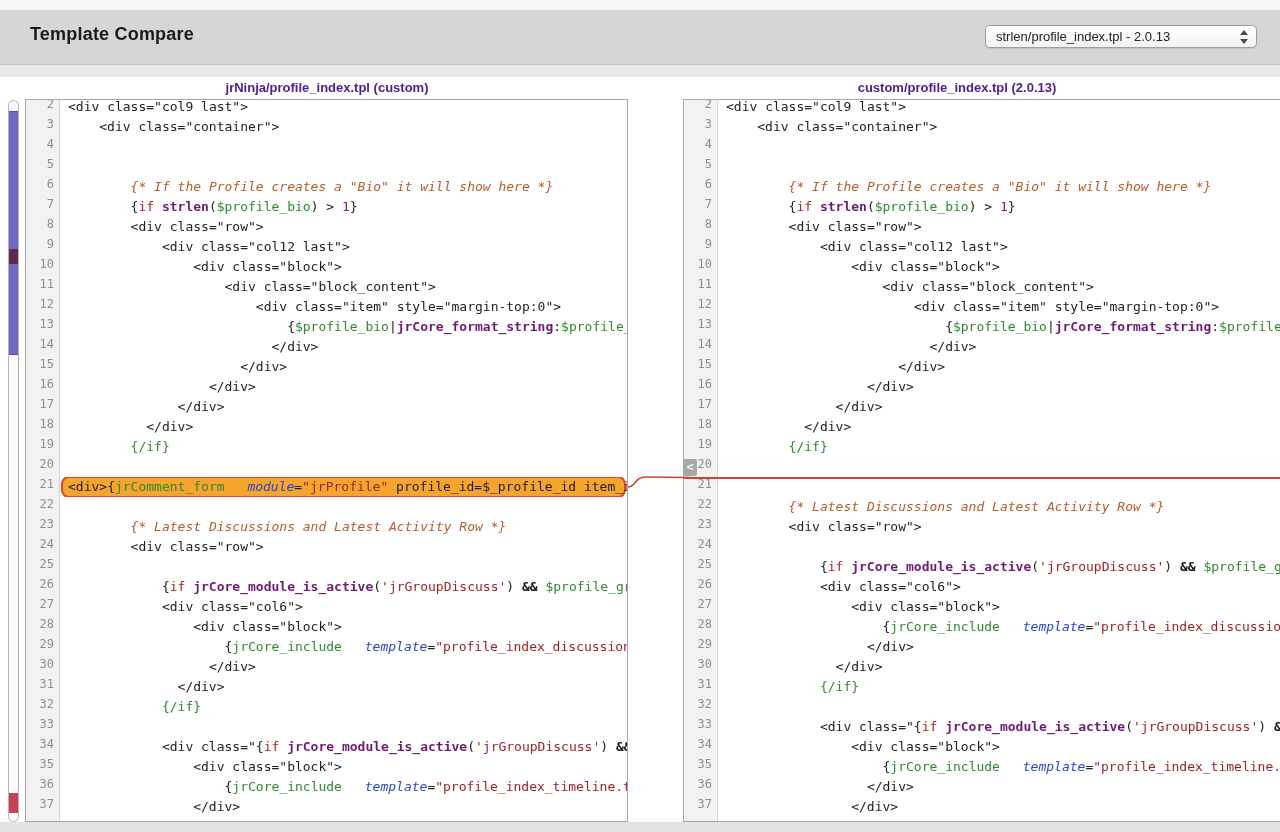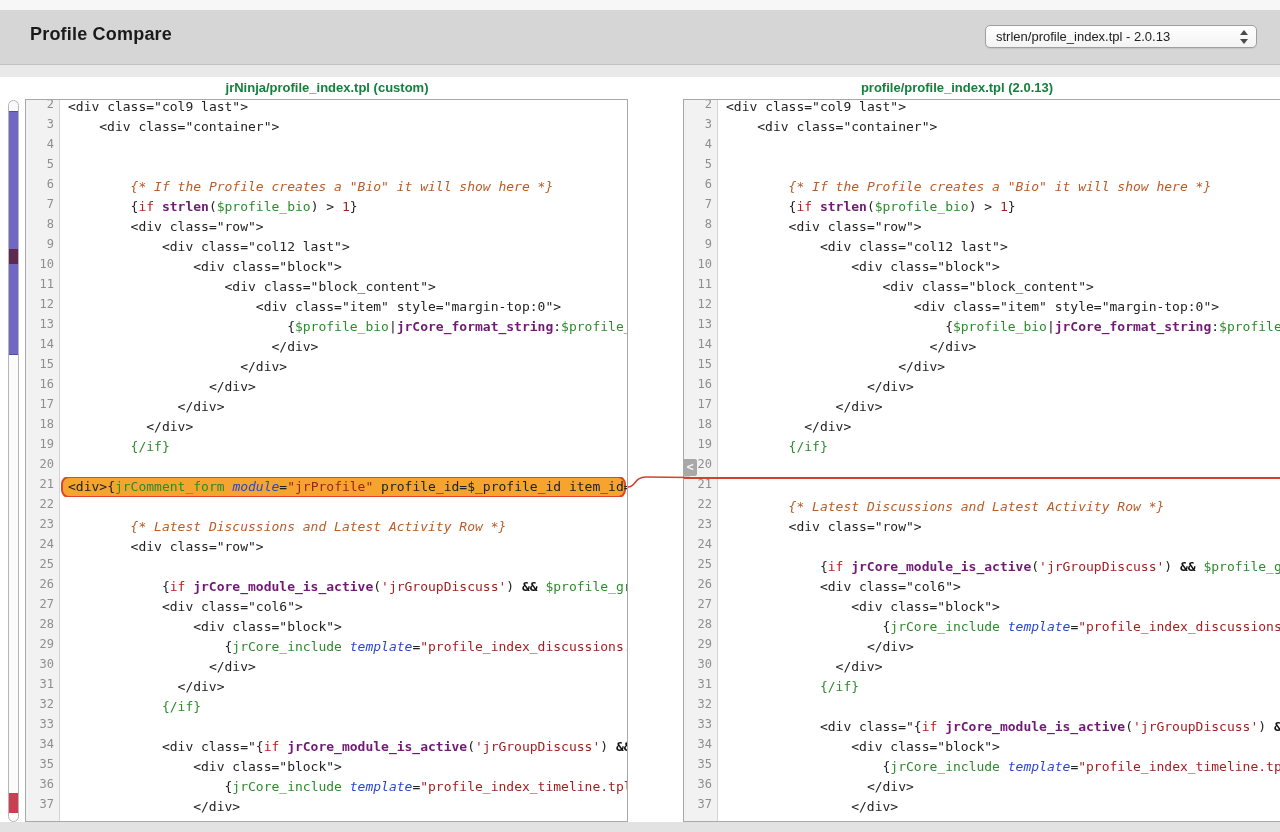--- a/index.html
+++ b/index.html
@@ -17,42 +17,42 @@
     left:985px;top:25px;width:272px;height:23px;box-sizing:border-box;
     background:linear-gradient(#ffffff,#f3f3f3);border:1px solid #9f9f9f;border-radius:5px;
     font-size:13px;color:#222;line-height:21px;padding-left:10px;cursor:default;
     box-shadow:0 1px 1px rgba(0,0,0,.08);
   }
   .stepper{position:absolute;right:7px;top:4px;width:10px;height:14px;}
   .stepper .tri-up,.stepper .tri-down{position:absolute;left:1px;width:0;height:0;border-left:4px solid transparent;border-right:4px solid transparent;}
   .stepper .tri-up{top:0;border-bottom:5px solid #4a4a4a;}
   .stepper .tri-down{bottom:0;border-top:5px solid #4a4a4a;}
   
-  .pane-title{top:80px;height:18px;font-size:13px;font-weight:bold;color:#15803d;text-align:center;}
+  .pane-title{top:80px;height:18px;font-size:13px;font-weight:bold;color:#4c1d95;text-align:center;}
   .pane-title.left{left:26px;width:602px;}
   .pane-title.right{left:684px;width:546px;}
   
   .pane{top:99px;height:723px;box-sizing:border-box;border:1px solid #a8a8a8;background:#fff;overflow:hidden;}
   .pane.left{left:25px;width:603px;}
   .pane.right{left:683px;width:640px;border-right:none;}
   .gutter{position:absolute;left:0;top:0;bottom:0;width:33px;background:#f2f2f2;border-right:1px solid #d4d4d4;overflow:hidden;}
   .numcol,.codecol{position:absolute;top:-3px;}
   .numcol{left:0;width:33px;}
   .codecol{left:34px;right:0;}
   .num{height:20px;line-height:20px;text-align:right;padding-right:5px;font:12px "DejaVu Sans Mono",monospace;color:#8e8e8e;}
   .row{position:relative;height:20px;line-height:20px;white-space:pre;overflow:hidden;}
   .code-text{position:relative;z-index:2;display:block;height:20px;font:13px/20px "DejaVu Sans Mono",monospace;color:#222;padding-left:8px;box-sizing:border-box;}
   
   .t-p{color:#222222;}
   .t-c{color:#b85c28;font-style:italic;}
   .t-k{color:#b91c1c;}
   .t-f{color:#701a75;font-weight:bold;}
   .t-g{color:#2d8a2d;}
   .t-s{color:#9e2121;}
-  .t-a{color:#2a46ce;font-style:italic;}
+  .t-a{color:#2a46ce;font-style:italic;margin-left:15px;}
   .t-n{color:#9e2121;}
   .t-b{color:#111111;font-weight:bold;}
   
   .row.hl::before{
     content:"";position:absolute;left:1px;right:1px;top:-1px;bottom:-1px;z-index:1;
     background:#f5a52e;border:2px solid #e2452e;border-radius:8px;box-sizing:border-box;
   }
   
   .scroll-strip{left:8px;top:100px;width:11px;height:722px;box-sizing:border-box;border:1px solid #b5b5b5;border-radius:6px;background:#fbfbfb;overflow:hidden;}
   .scroll-thumb{position:absolute;left:0px;top:10px;width:9px;height:242px;background:#7168c6;border-top:1px solid #544ca8;border-bottom:1px solid #544ca8;}
@@ -66,31 +66,31 @@
   }
   .connector{left:620px;top:466px;width:70px;height:42px;z-index:6;}
   .bottom-band{left:0;top:822px;width:1280px;height:10px;background:#e2e2e2;}
 </style>
 </head>
 <body>
 
 <div class="abs top-strip"></div>
 <div class="abs header-band"></div>
 <div class="abs sub-band"></div>
-<div class="abs page-title">Profile Compare</div>
+<div class="abs page-title">Template Compare</div>
 <div class="abs version-select">
   <span>strlen/profile_index.tpl - 2.0.13</span>
   <span class="stepper">
     <span class="tri-up"></span>
     <span class="tri-down"></span>
   </span>
 </div>
 
 <div class="abs pane-title left">jrNinja/profile_index.tpl (custom)</div>
-<div class="abs pane-title right">profile/profile_index.tpl (2.0.13)</div>
+<div class="abs pane-title right">custom/profile_index.tpl (2.0.13)</div>
 
 <div class="abs scroll-strip">
   <div class="scroll-thumb"></div>
   <div class="scroll-mark-dark"></div>
   <div class="scroll-mark-red"></div>
 </div>
 
 <div class="abs pane left">
   <div class="gutter">
     <div class="numcol">

